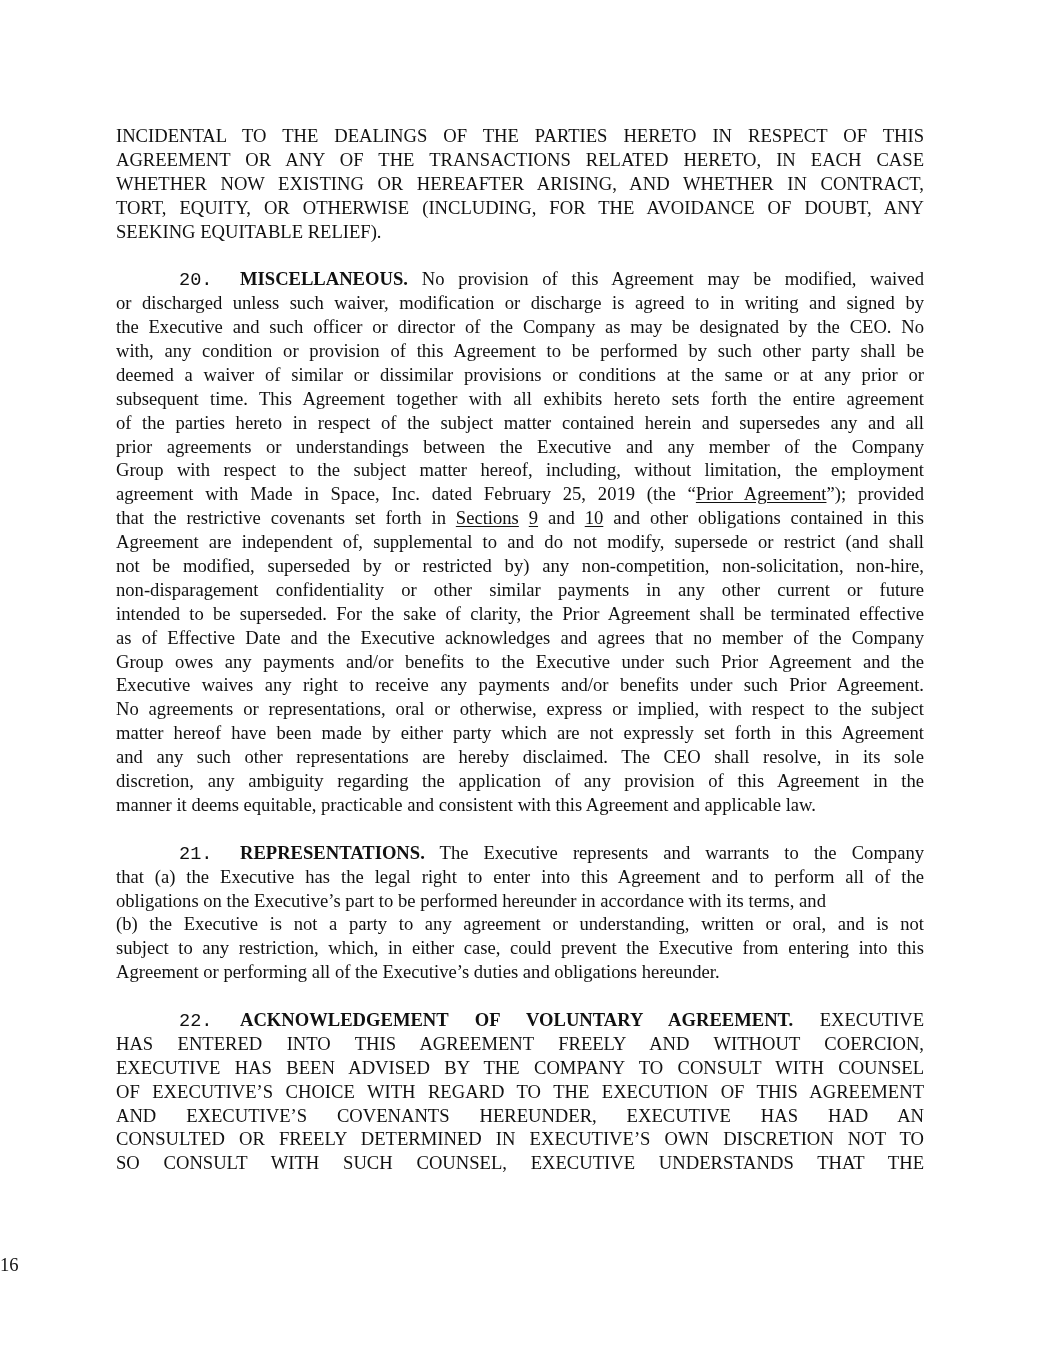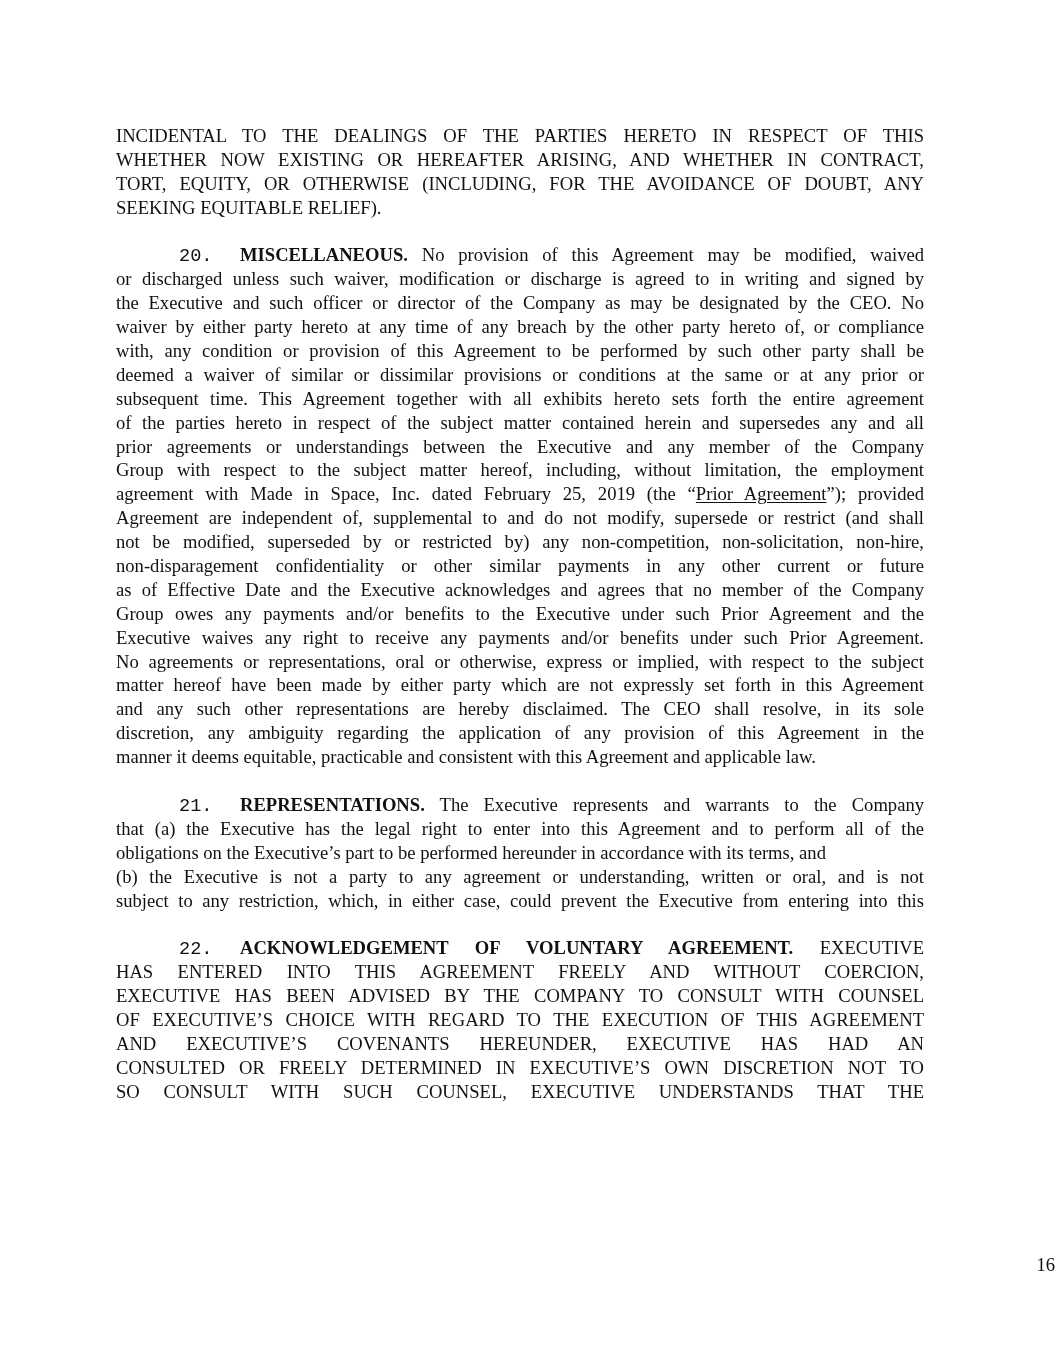--- a/index.html
+++ b/index.html
@@ -7,66 +7,69 @@
          font-family:"Liberation Serif", serif; color:#111; }
   .page { position:absolute; left:116px; top:124px; width:808px; }
   .line { display:block; height:23.9px; line-height:23.9px; font-size:18.6px;
           white-space:nowrap; text-align:justify; text-align-last:justify; }
   .line.last { text-align-last:left; }
   .para { margin-bottom:23.9px; }
   .indent { padding-left:63px; }
   .num { display:inline-block; width:61px;font-family:Liberation Mono, monospace; }
   b { font-weight:bold; }
   u { text-decoration:underline; text-underline-offset:2px; }
-  .pagenum { position:absolute; left:0; width:1055px; top:1254px; text-align:right;
+  .pagenum { position:absolute; left:0; width:1055px; top:1254px; text-align:left;
              font-size:18.6px; }
 </style>
 </head>
 <body>
 
 <div class="page">
 
   <div class="para">
     <span class="line">INCIDENTAL TO THE DEALINGS OF THE PARTIES HERETO IN RESPECT OF THIS</span>
+    <span class="line">AGREEMENT OR ANY OF THE TRANSACTIONS RELATED HERETO, IN EACH CASE</span>
     <span class="line">WHETHER NOW EXISTING OR HEREAFTER ARISING, AND WHETHER IN CONTRACT,</span>
     <span class="line">TORT, EQUITY, OR OTHERWISE (INCLUDING, FOR THE AVOIDANCE OF DOUBT, ANY</span>
     <span class="line last">SEEKING EQUITABLE RELIEF).</span>
   </div>
 
   <div class="para">
     <span class="line indent"><span class="num">20.</span><b>MISCELLANEOUS.</b> <span>No provision of this Agreement may be modified, waived</span></span>
     <span class="line">or discharged unless such waiver, modification or discharge is agreed to in writing and signed by</span>
     <span class="line">the Executive and such officer or director of the Company as may be designated by the CEO. No</span>
-    <span class="line">waiver by either party hereto at any time of any breach by the other party hereto of, or compliance</span>
     <span class="line">with, any condition or provision of this Agreement to be performed by such other party shall be</span>
     <span class="line">deemed a waiver of similar or dissimilar provisions or conditions at the same or at any prior or</span>
     <span class="line">subsequent time. This Agreement together with all exhibits hereto sets forth the entire agreement</span>
     <span class="line">of the parties hereto in respect of the subject matter contained herein and supersedes any and all</span>
     <span class="line">prior agreements or understandings between the Executive and any member of the Company</span>
     <span class="line">Group with respect to the subject matter hereof, including, without limitation, the employment</span>
     <span class="line"><span>agreement with Made in Space, Inc. dated February 25, 2019 (the “</span><u>Prior Agreement</u><span>”); provided</span></span>
+    <span class="line"><span>that the restrictive covenants set forth in </span><u>Sections</u> <u>9</u><span> and </span><u>10</u><span> and other obligations contained in this</span></span>
     <span class="line">Agreement are independent of, supplemental to and do not modify, supersede or restrict (and shall</span>
     <span class="line">not be modified, superseded by or restricted by) any non-competition, non-solicitation, non-hire,</span>
     <span class="line">non-disparagement confidentiality or other similar payments in any other current or future</span>
+    <span class="line">intended to be superseded. For the sake of clarity, the Prior Agreement shall be terminated effective</span>
     <span class="line">as of Effective Date and the Executive acknowledges and agrees that no member of the Company</span>
     <span class="line">Group owes any payments and/or benefits to the Executive under such Prior Agreement and the</span>
     <span class="line">Executive waives any right to receive any payments and/or benefits under such Prior Agreement.</span>
     <span class="line">No agreements or representations, oral or otherwise, express or implied, with respect to the subject</span>
     <span class="line">matter hereof have been made by either party which are not expressly set forth in this Agreement</span>
     <span class="line">and any such other representations are hereby disclaimed. The CEO shall resolve, in its sole</span>
     <span class="line">discretion, any ambiguity regarding the application of any provision of this Agreement in the</span>
     <span class="line last">manner it deems equitable, practicable and consistent with this Agreement and applicable law.</span>
   </div>
 
   <div class="para">
     <span class="line indent"><span class="num">21.</span><b>REPRESENTATIONS.</b> <span>The Executive represents and warrants to the Company</span></span>
     <span class="line">that (a) the Executive has the legal right to enter into this Agreement and to perform all of the</span>
     <span class="line last">obligations on the Executive’s part to be performed hereunder in accordance with its terms, and</span>
     <span class="line">(b) the Executive is not a party to any agreement or understanding, written or oral, and is not</span>
     <span class="line">subject to any restriction, which, in either case, could prevent the Executive from entering into this</span>
+    <span class="line last">Agreement or performing all of the Executive’s duties and obligations hereunder.</span>
   </div>
 
   <div class="para">
     <span class="line indent"><span class="num">22.</span><b>ACKNOWLEDGEMENT OF VOLUNTARY AGREEMENT.</b> <span>EXECUTIVE</span></span>
     <span class="line">HAS ENTERED INTO THIS AGREEMENT FREELY AND WITHOUT COERCION,</span>
     <span class="line">EXECUTIVE HAS BEEN ADVISED BY THE COMPANY TO CONSULT WITH COUNSEL</span>
     <span class="line">OF EXECUTIVE’S CHOICE WITH REGARD TO THE EXECUTION OF THIS AGREEMENT</span>
     <span class="line">AND EXECUTIVE’S COVENANTS HEREUNDER, EXECUTIVE HAS HAD AN</span>
     <span class="line">CONSULTED OR FREELY DETERMINED IN EXECUTIVE’S OWN DISCRETION NOT TO</span>
     <span class="line">SO CONSULT WITH SUCH COUNSEL, EXECUTIVE UNDERSTANDS THAT THE</span>

